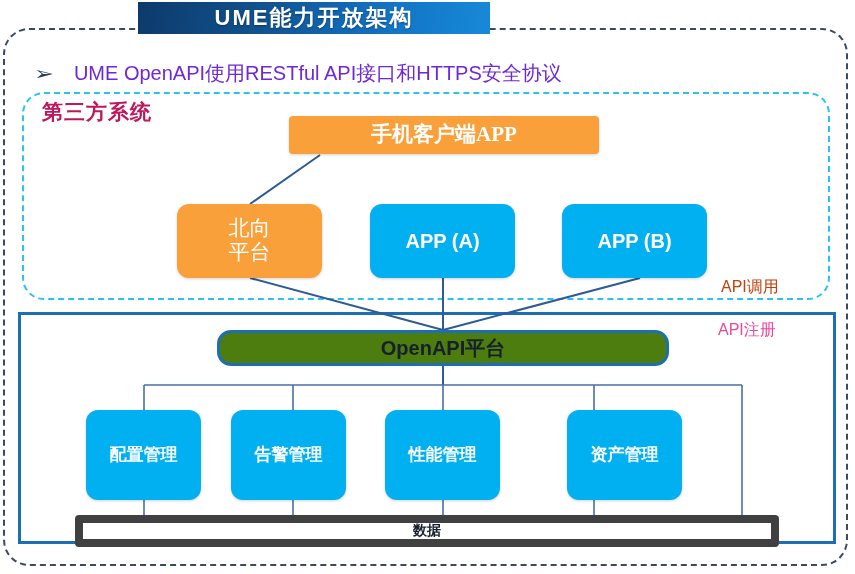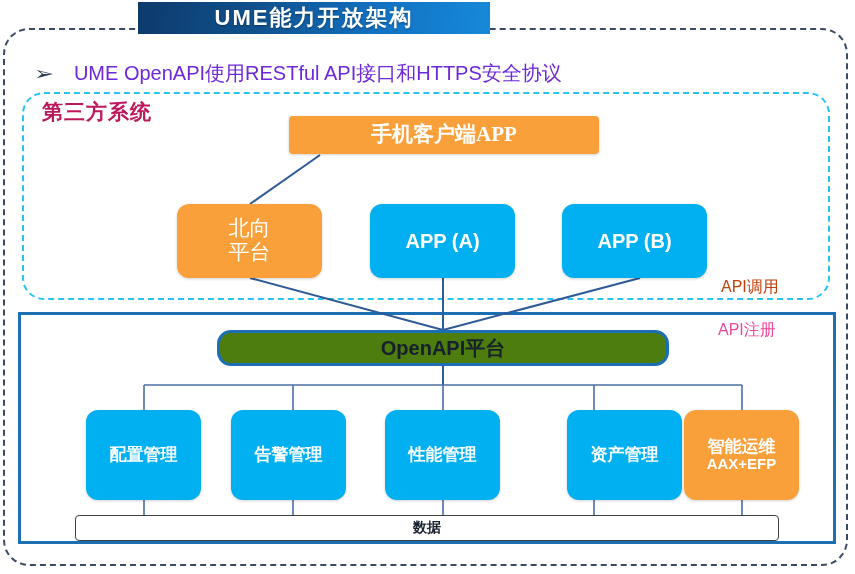--- a/index.html
+++ b/index.html
@@ -105,22 +105,22 @@
   #node-config{left:86px;}
   #node-alarm{left:231px;}
   #node-perf{left:385px;}
   #node-asset{left:539px;margin-left:28px;}
   #node-aiops{left:684px;}
   .mod .ln{font-size:17px;}
   .mod .ln2{font-size:15px;}
 
   
   #node-data{
-    position:absolute;left:75px;top:515px;width:704px;height:26px;
-    border:1px solid #404040;border-radius:4px;background:#fff;
+    position:absolute;left:75px;top:515px;width:704px;height:32px;
+    border:8px solid #404040;border-radius:4px;background:#fff;
     display:flex;align-items:center;justify-content:center;z-index:6;box-sizing:border-box;
   }
   #node-data .ln{color:#16202c;font-size:14px;font-weight:bold;}
 
   
   #wires{position:absolute;left:0;top:0;width:855px;height:574px;z-index:3;}
   #wires line,#wires path{stroke:#2e5b97;stroke-width:2;fill:none;}
   #wires .thin{stroke:#4a6fa5;stroke-width:1.6;}
 </style>
 </head>
@@ -195,22 +195,18 @@
   </div>
 
   <div class="node cyan mod" id="node-perf">
     <span class="ln">性能管理</span>
   </div>
 
   <div class="node cyan mod" id="node-asset">
     <span class="ln">资产管理</span>
   </div>
 
-  <div class="node orange mod" id="node-aiops">
-    <span class="ln">智能运维</span>
-    <span class="ln ln2">AAX+EFP</span>
-  </div>
 
   <div id="node-data">
     <span class="ln">数据</span>
   </div>
 
 </div>
 
 </body></html>

